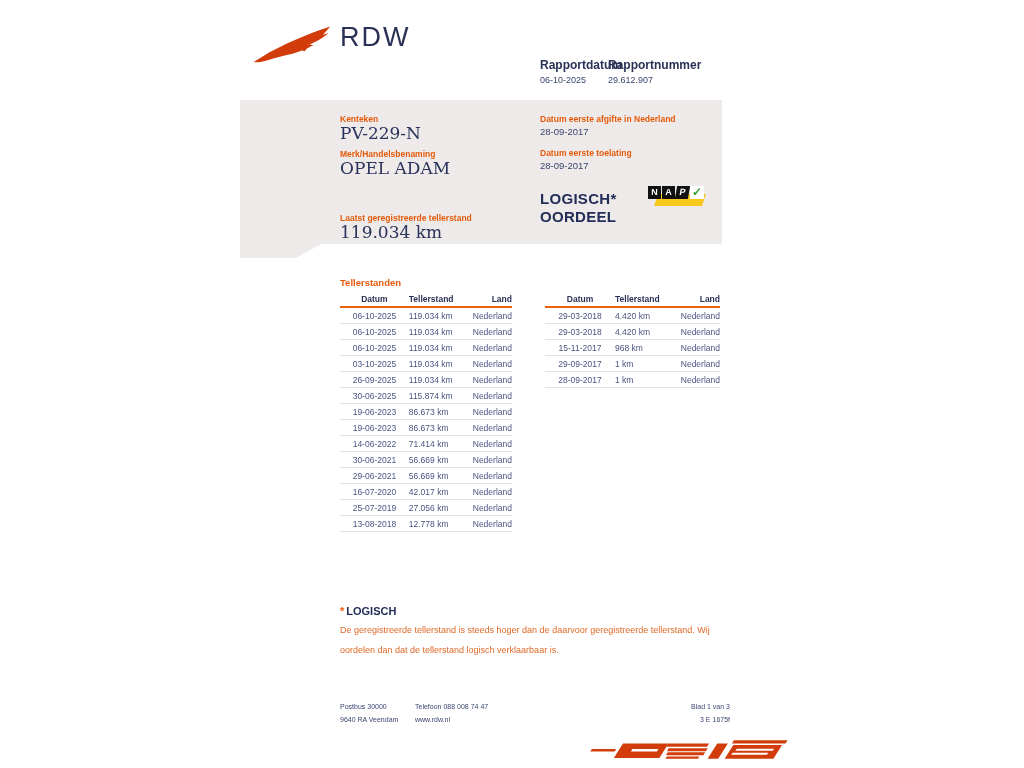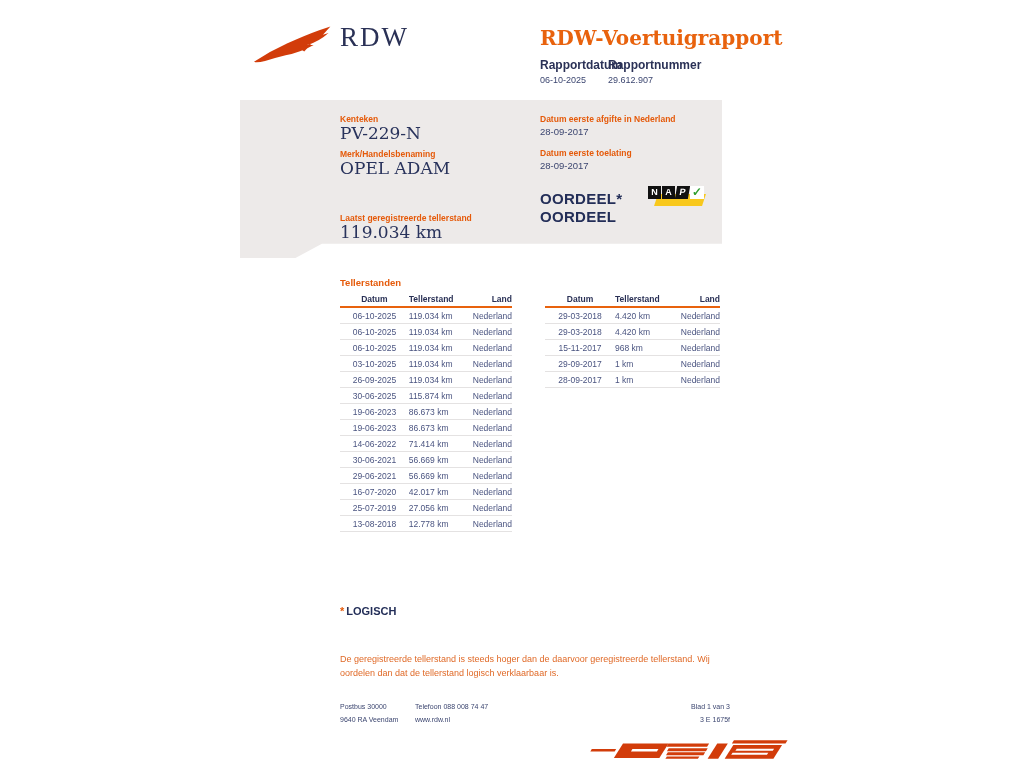--- a/index.html
+++ b/index.html
@@ -1,21 +1,21 @@
 <!DOCTYPE html>
 <html><head>
 <meta charset="utf-8">
 <style>
   html,body{margin:0;padding:0;background:#ffffff;}
   .page{position:relative;width:1024px;height:768px;background:#ffffff;overflow:hidden;
         font-family:"Liberation Sans",sans-serif;color:#29335c;}
   .abs{position:absolute;}
 
   
-  .rdw-wordmark{font-family:Liberation Serif, serif;font-size:27px;letter-spacing:2px;color:#2a3156;}
+  .rdw-wordmark{font-family:Liberation Sans, sans-serif;font-size:27px;letter-spacing:2px;color:#2a3156;}
   .doc-title{font-family:"DejaVu Serif",serif;font-size:20px;font-weight:bold;color:#e8620d;}
   .meta-label{font-size:12px;font-weight:bold;color:#2a3156;}
   .meta-value{font-size:9px;color:#3c4670;margin-top:3px;}
 
   
   .summary-box{left:240px;top:100px;width:482px;height:158px;background:#edeae9;
     clip-path:polygon(0 0,100% 0,100% 91%,17% 91%,11.5% 100%,0 100%);}
   .olabel{font-size:8.5px;font-weight:bold;color:#e55a0a;line-height:10px;}
   .serif-value{font-family:"DejaVu Serif",serif;font-size:17px;color:#29335c;line-height:20px;}
   .small-value{font-size:9.5px;color:#3c4670;line-height:12px;}
@@ -37,42 +37,41 @@
     font-weight:bold;color:#2a3156;padding-bottom:2px;}
   .trow{display:flex;height:15px;align-items:center;border-bottom:1px solid #e4e2e2;color:#4a5480;}
   .tcell{overflow:hidden;white-space:nowrap;}
   .c0{width:40%;text-align:center;}
   .c1{width:33%;text-align:left;}
   .c2{width:27%;text-align:right;}
 
   
   .note-head{font-size:11px;font-weight:bold;color:#232e58;}
   .note-ast{color:#e55a0a;margin-right:2px;}
-  .note-body{font-size:9px;color:#e06a28;line-height:14px;width:395px;margin-top:32px;}
+  .note-body{font-size:9px;color:#e06a28;line-height:20px;width:395px;}
 
   
   .foot{font-size:7px;color:#3c4670;line-height:13px;}
   .foot-right{text-align:right;}
 
   .deco{left:538px;top:731px;}
 </style>
 </head>
 <body>
 
 <div class="page">
 
   <div class="abs" style="left:252px;top:22px;width:84px;height:48px;">
     <svg width="84" height="48" viewBox="0 0 90 50">
       <path fill="#d23c0a" d="M2 42 Q20 30 38 22 Q58 13 72 8 L84 4 L76 13 L82 11 Q72 20 59 24 L66 24 Q52 32 36 35 Q24 38 14 41 Q6 43 2 42 Z"></path>
       <path fill="#d23c0a" d="M50 27 L64 22 L56 31 Z"></path>
     </svg>
   </div>
   <div class="abs rdw-wordmark" style="left:340px;top:22px;">RDW</div>
 
-  <div class="abs doc-title" style="left:540px;top:26px;">RDW-Voertuigrapport</div>
   <div class="abs" style="left:540px;top:58px;">
     <div class="meta-label">Rapportdatum</div>
     <div class="meta-value">06-10-2025</div>
   </div>
   <div class="abs" style="left:608px;top:58px;">
     <div class="meta-label">Rapportnummer</div>
     <div class="meta-value">29.612.907</div>
   </div>
 
   <div class="abs summary-box"></div>
@@ -86,21 +85,21 @@
   <div class="abs olabel" style="left:340px;top:213px;">Laatst geregistreerde tellerstand</div>
   <div class="abs serif-value" style="left:340px;top:222px;">119.034 km</div>
 
   <div class="abs olabel" style="left:540px;top:114px;">Datum eerste afgifte in Nederland</div>
   <div class="abs small-value" style="left:540px;top:126px;">28-09-2017</div>
 
   <div class="abs olabel" style="left:540px;top:148px;">Datum eerste toelating</div>
   <div class="abs small-value" style="left:540px;top:160px;">28-09-2017</div>
 
   <div class="abs" style="left:540px;top:190px;">
-    <div class="oordeel">OORDEEL*</div>
+    <div class="oordeel">LOGISCH*</div>
     <div class="oordeel">OORDEEL</div>
   </div>
 
   <div class="abs nap" style="left:648px;top:185px;">
     <div class="nap-band"></div>
     <div class="nap-tile t0">N</div>
     <div class="nap-tile t1">A</div>
     <div class="nap-tile t2">P</div>
     <div class="nap-check">✓</div>
   </div>

